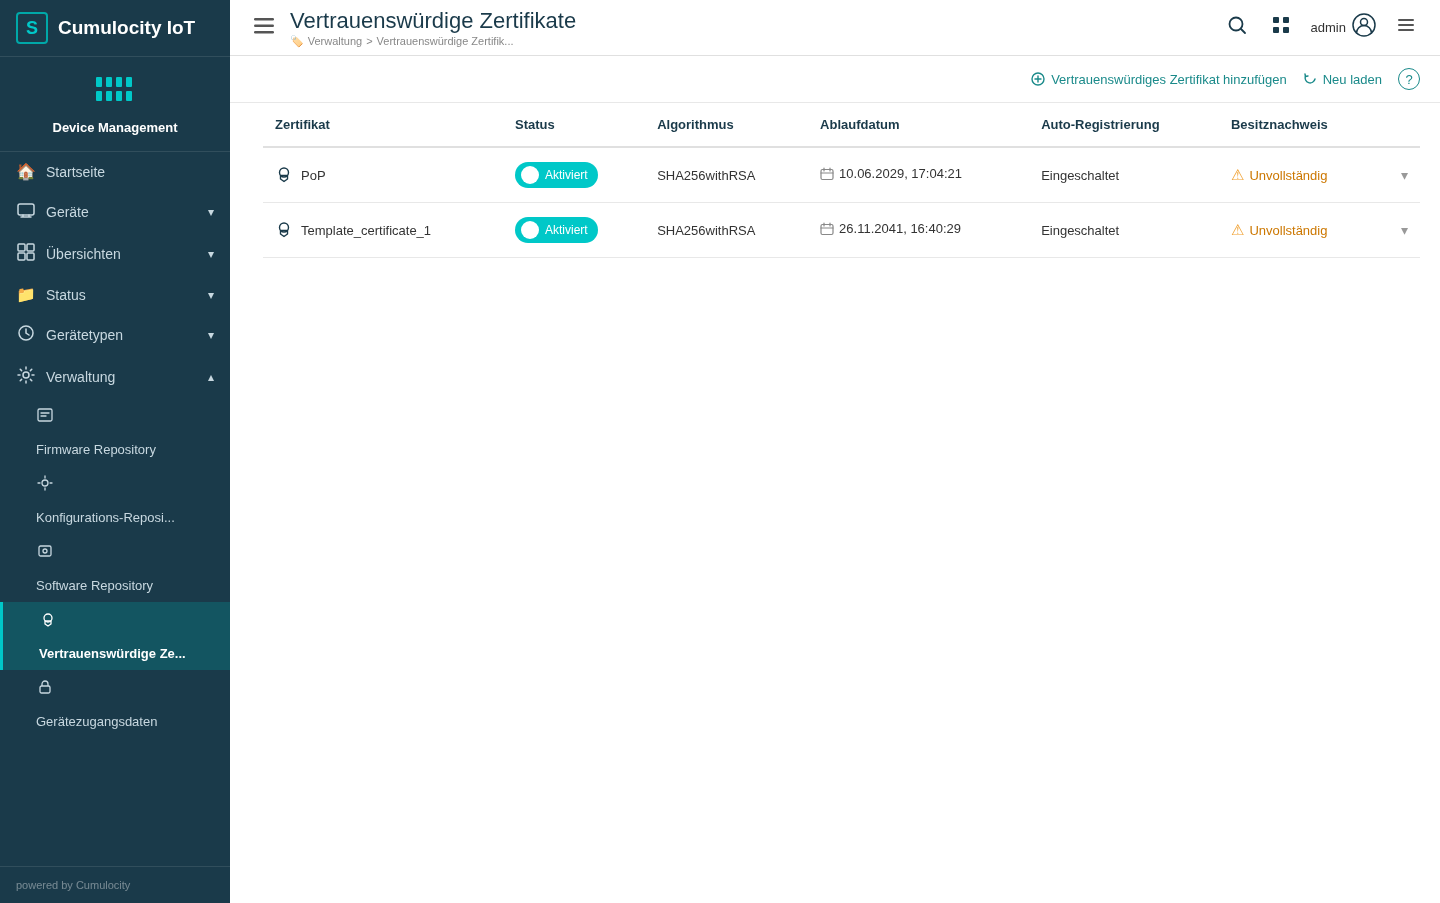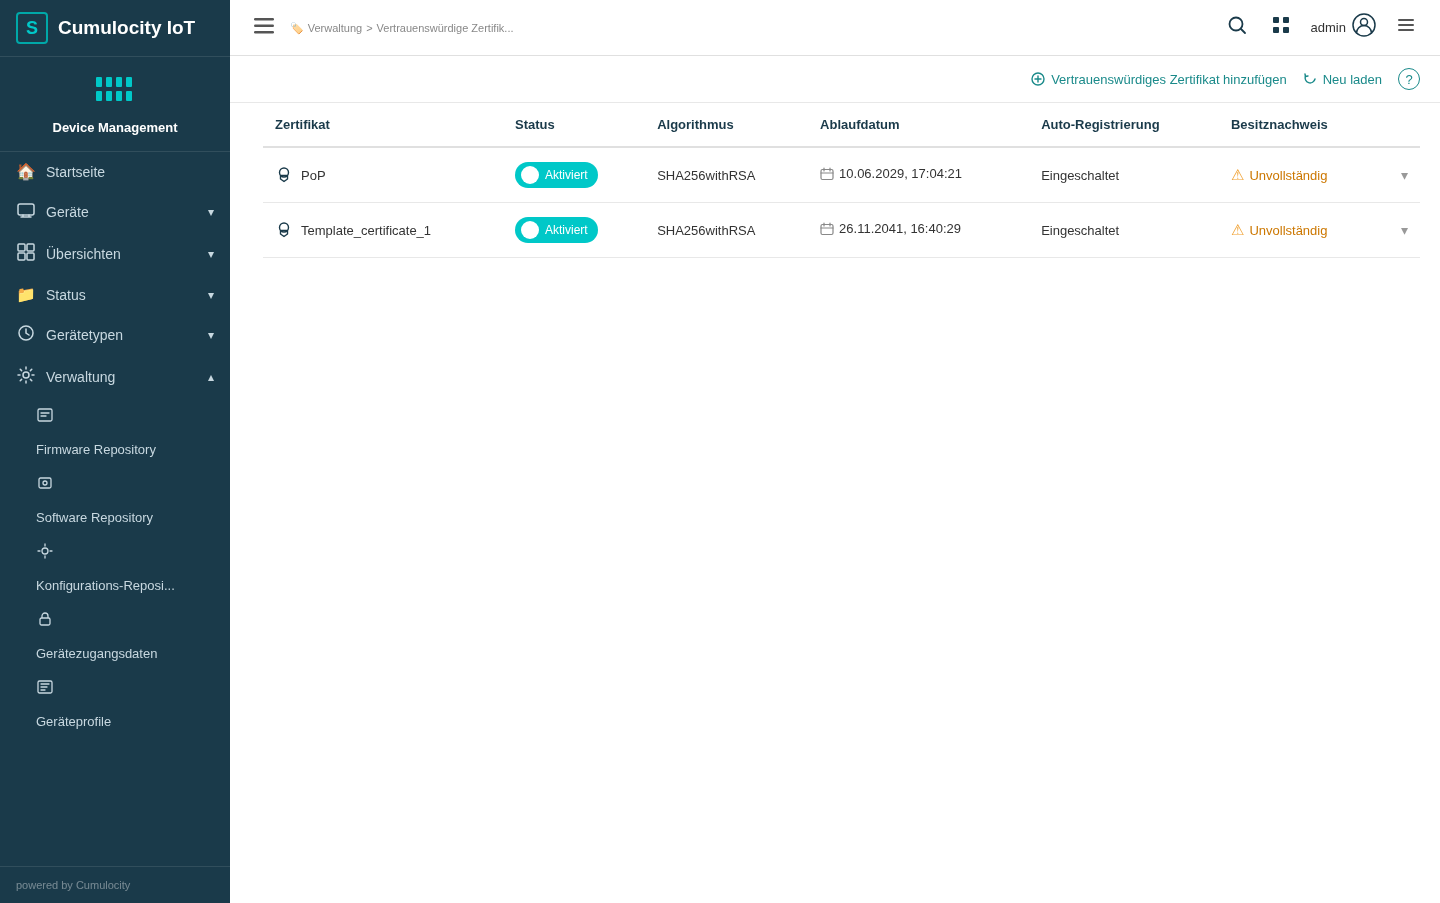--- a/index.html
+++ b/index.html
@@ -284,71 +284,72 @@
         <svg width="16" height="16" viewBox="0 0 16 16" fill="none">
             <rect x="1" y="2" width="14" height="12" rx="1.5" stroke="#c8d8e0" stroke-width="1.3"></rect>
             <path d="M4 6h8M4 9h5" stroke="#c8d8e0" stroke-width="1.3" stroke-linecap="round"></path>
           </svg>
       </span>
       <span>Firmware Repository</span>
     </div>
     <div class="nav-sub-item">
       <span class="nav-icon">
         <svg width="16" height="16" viewBox="0 0 16 16" fill="none">
+            <circle cx="8" cy="8" r="3" stroke="#c8d8e0" stroke-width="1.3"></circle>
+            <path d="M8 1v2M8 13v2M1 8h2M13 8h2" stroke="#c8d8e0" stroke-width="1.3" stroke-linecap="round"></path>
+          </svg>
+      </span>
+      <span>Konfigurations-Reposi...</span>
+    </div>
+    <div class="nav-sub-item">
+      <span class="nav-icon">
+        <svg width="16" height="16" viewBox="0 0 16 16" fill="none">
             <rect x="2" y="3" width="12" height="10" rx="1.5" stroke="#c8d8e0" stroke-width="1.3"></rect>
             <circle cx="8" cy="8" r="2" stroke="#c8d8e0" stroke-width="1.3"></circle>
           </svg>
       </span>
       <span>Software Repository</span>
     </div>
-    <div class="nav-sub-item">
+    <div class="nav-sub-item active">
       <span class="nav-icon">
         <svg width="16" height="16" viewBox="0 0 16 16" fill="none">
-            <circle cx="8" cy="8" r="3" stroke="#c8d8e0" stroke-width="1.3"></circle>
-            <path d="M8 1v2M8 13v2M1 8h2M13 8h2" stroke="#c8d8e0" stroke-width="1.3" stroke-linecap="round"></path>
-          </svg>
-      </span>
-      <span>Konfigurations-Reposi...</span>
+            <circle cx="8" cy="7" r="4" stroke="#fff" stroke-width="1.3"></circle>
+            <path d="M5 13l3 2 3-2v-3H5v3z" stroke="#fff" stroke-width="1.3" stroke-linejoin="round"></path>
+          </svg>
+      </span>
+      <span>Vertrauenswürdige Ze...</span>
     </div>
     <div class="nav-sub-item">
       <span class="nav-icon">
         <svg width="16" height="16" viewBox="0 0 16 16" fill="none">
             <rect x="3" y="7" width="10" height="7" rx="1.5" stroke="#c8d8e0" stroke-width="1.3"></rect>
             <path d="M5 7V5a3 3 0 016 0v2" stroke="#c8d8e0" stroke-width="1.3"></path>
           </svg>
       </span>
       <span>Gerätezugangsdaten</span>
-    </div>
-    <div class="nav-sub-item">
-      <span class="nav-icon">
-        <svg width="16" height="16" viewBox="0 0 16 16" fill="none">
-            <rect x="1" y="2" width="14" height="12" rx="1.5" stroke="#c8d8e0" stroke-width="1.3"></rect>
-            <path d="M4 5h8M4 8h6M4 11h4" stroke="#c8d8e0" stroke-width="1.3" stroke-linecap="round"></path>
-          </svg>
-      </span>
-      <span>Geräteprofile</span>
     </div>
   </div>
 
   <div class="sidebar-footer">
     <span>powered by Cumulocity</span>
   </div>
 </div>
 
 <div class="main">
 
   <div class="topbar">
     <button class="topbar-icon-btn">
       <svg width="20" height="16" viewBox="0 0 20 16">
           <rect y="0" width="20" height="2.5" rx="1.2" fill="#555"></rect>
           <rect y="6.5" width="20" height="2.5" rx="1.2" fill="#555"></rect>
           <rect y="13" width="20" height="2.5" rx="1.2" fill="#555"></rect>
         </svg>
     </button>
     <div class="topbar-title-block">
+      <div class="topbar-title">Vertrauenswürdige Zertifikate</div>
       <div class="topbar-breadcrumb">
         <span>🏷️</span>
         <span>Verwaltung</span>
         <span>&gt;</span>
         <span>Vertrauenswürdige Zertifik...</span>
       </div>
     </div>
     <div class="topbar-actions">
       <button class="topbar-icon-btn">
         <svg width="20" height="20" viewBox="0 0 20 20" fill="none">

